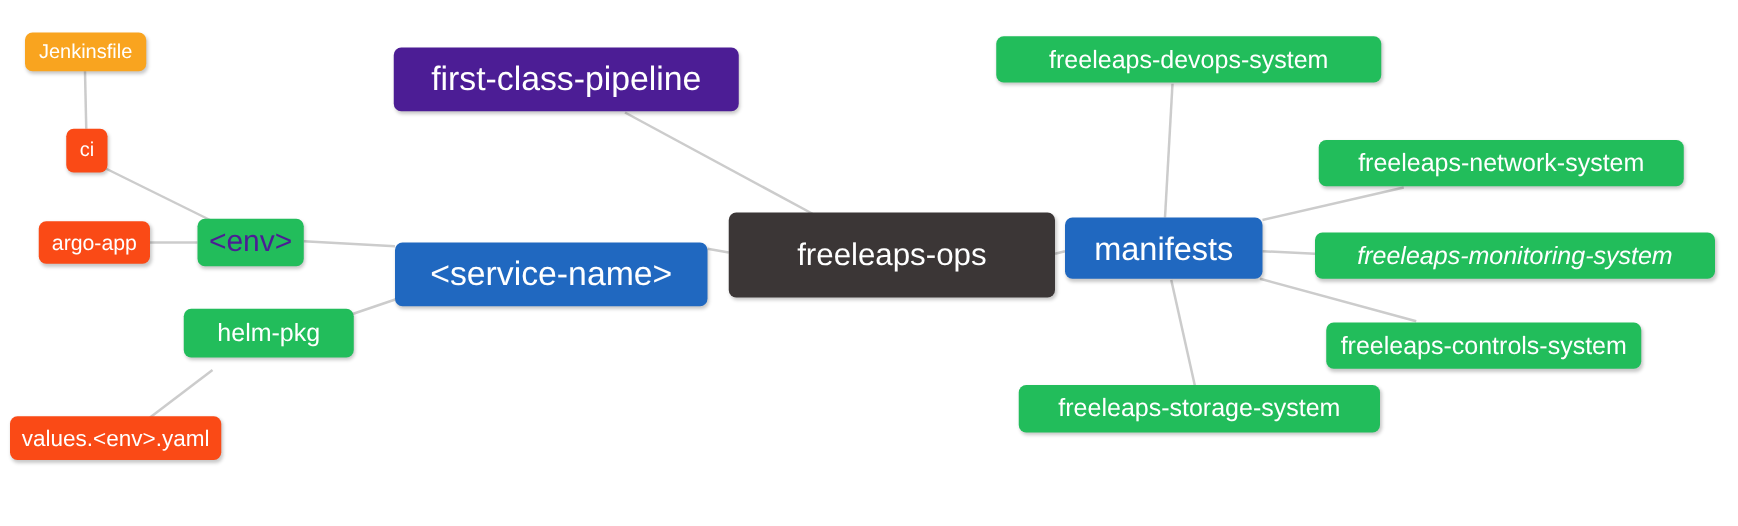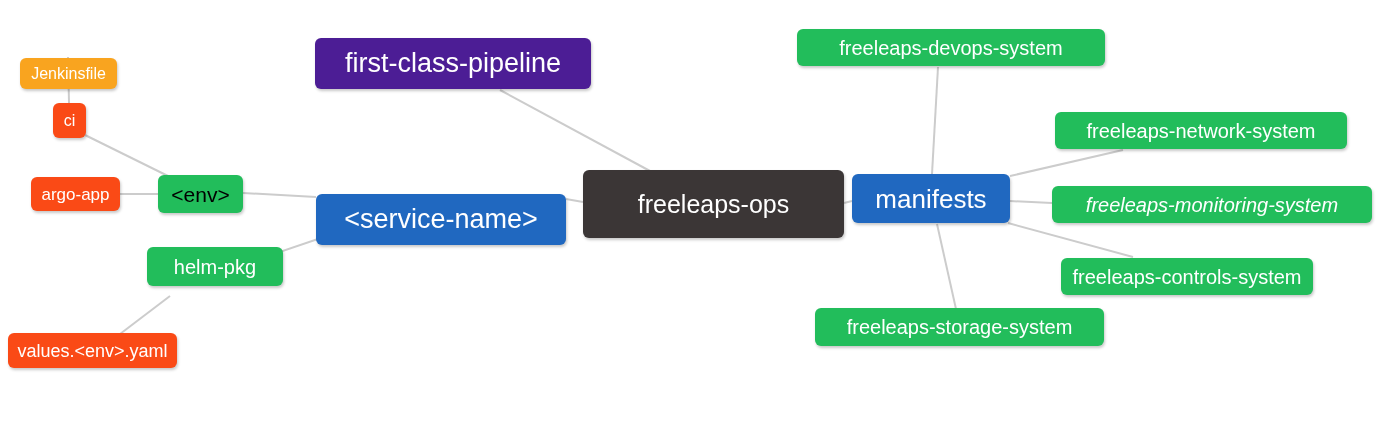--- a/index.html
+++ b/index.html
@@ -54,30 +54,30 @@
       <line x1="500" y1="90" x2="650" y2="171" stroke="#cccccc" stroke-width="2"></line>
       <line x1="566" y1="199" x2="583" y2="202" stroke="#cccccc" stroke-width="2"></line>
       <line x1="844" y1="203" x2="852" y2="201" stroke="#cccccc" stroke-width="2"></line>
       <line x1="932" y1="174" x2="938" y2="67" stroke="#cccccc" stroke-width="2"></line>
       <line x1="1010" y1="176" x2="1123" y2="150" stroke="#cccccc" stroke-width="2"></line>
       <line x1="1010" y1="201" x2="1052" y2="203" stroke="#cccccc" stroke-width="2"></line>
       <line x1="1008" y1="223" x2="1133" y2="257" stroke="#cccccc" stroke-width="2"></line>
       <line x1="937" y1="224" x2="956" y2="309" stroke="#cccccc" stroke-width="2"></line>
     </svg>
   <div id="node-layer">
-      <div class="node" style="left: 20px; top: 26px; width: 97px; height: 31px; font-size: 16px; background: rgb(249, 164, 31); color: rgb(255, 255, 255); margin-top: 32px;">
+      <div class="node" style="left: 20px; top: 26px; width: 97px; height: 31px; font-size: 16px; background: rgb(249, 164, 31); color: rgb(255, 255, 255);">
         <span>Jenkinsfile</span>
       </div>
       <div class="node" style="left: 53px; top: 103px; width: 33px; height: 35px; font-size: 16px; background: rgb(250, 74, 22); color: rgb(255, 255, 255);">
         <span>ci</span>
       </div>
       <div class="node" style="left: 31px; top: 177px; width: 89px; height: 34px; font-size: 17px; background: rgb(250, 74, 22); color: rgb(255, 255, 255);">
         <span>argo-app</span>
       </div>
-      <div class="node" style="left: 158px; top: 175px; width: 85px; height: 38px; font-size: 21px; background: rgb(34, 189, 91); color: #000000;">
+      <div class="node" style="left: 158px; top: 175px; width: 85px; height: 38px; font-size: 24px; background: rgb(34, 189, 91); color: #4c1d95;">
         <span>&lt;env&gt;</span>
       </div>
       <div class="node" style="left: 147px; top: 247px; width: 136px; height: 39px; font-size: 20px; background: rgb(34, 189, 91); color: rgb(255, 255, 255);">
         <span>helm-pkg</span>
       </div>
       <div class="node" style="left: 8px; top: 333px; width: 169px; height: 35px; font-size: 18px; background: rgb(250, 74, 22); color: rgb(255, 255, 255); justify-content: center;">
         <span>values.&lt;env&gt;.yaml</span>
       </div>
       <div class="node" style="left: 315px; top: 38px; width: 276px; height: 51px; font-size: 27px; background: #4c1d95; color: rgb(255, 255, 255);">
         <span>first-class-pipeline</span>

